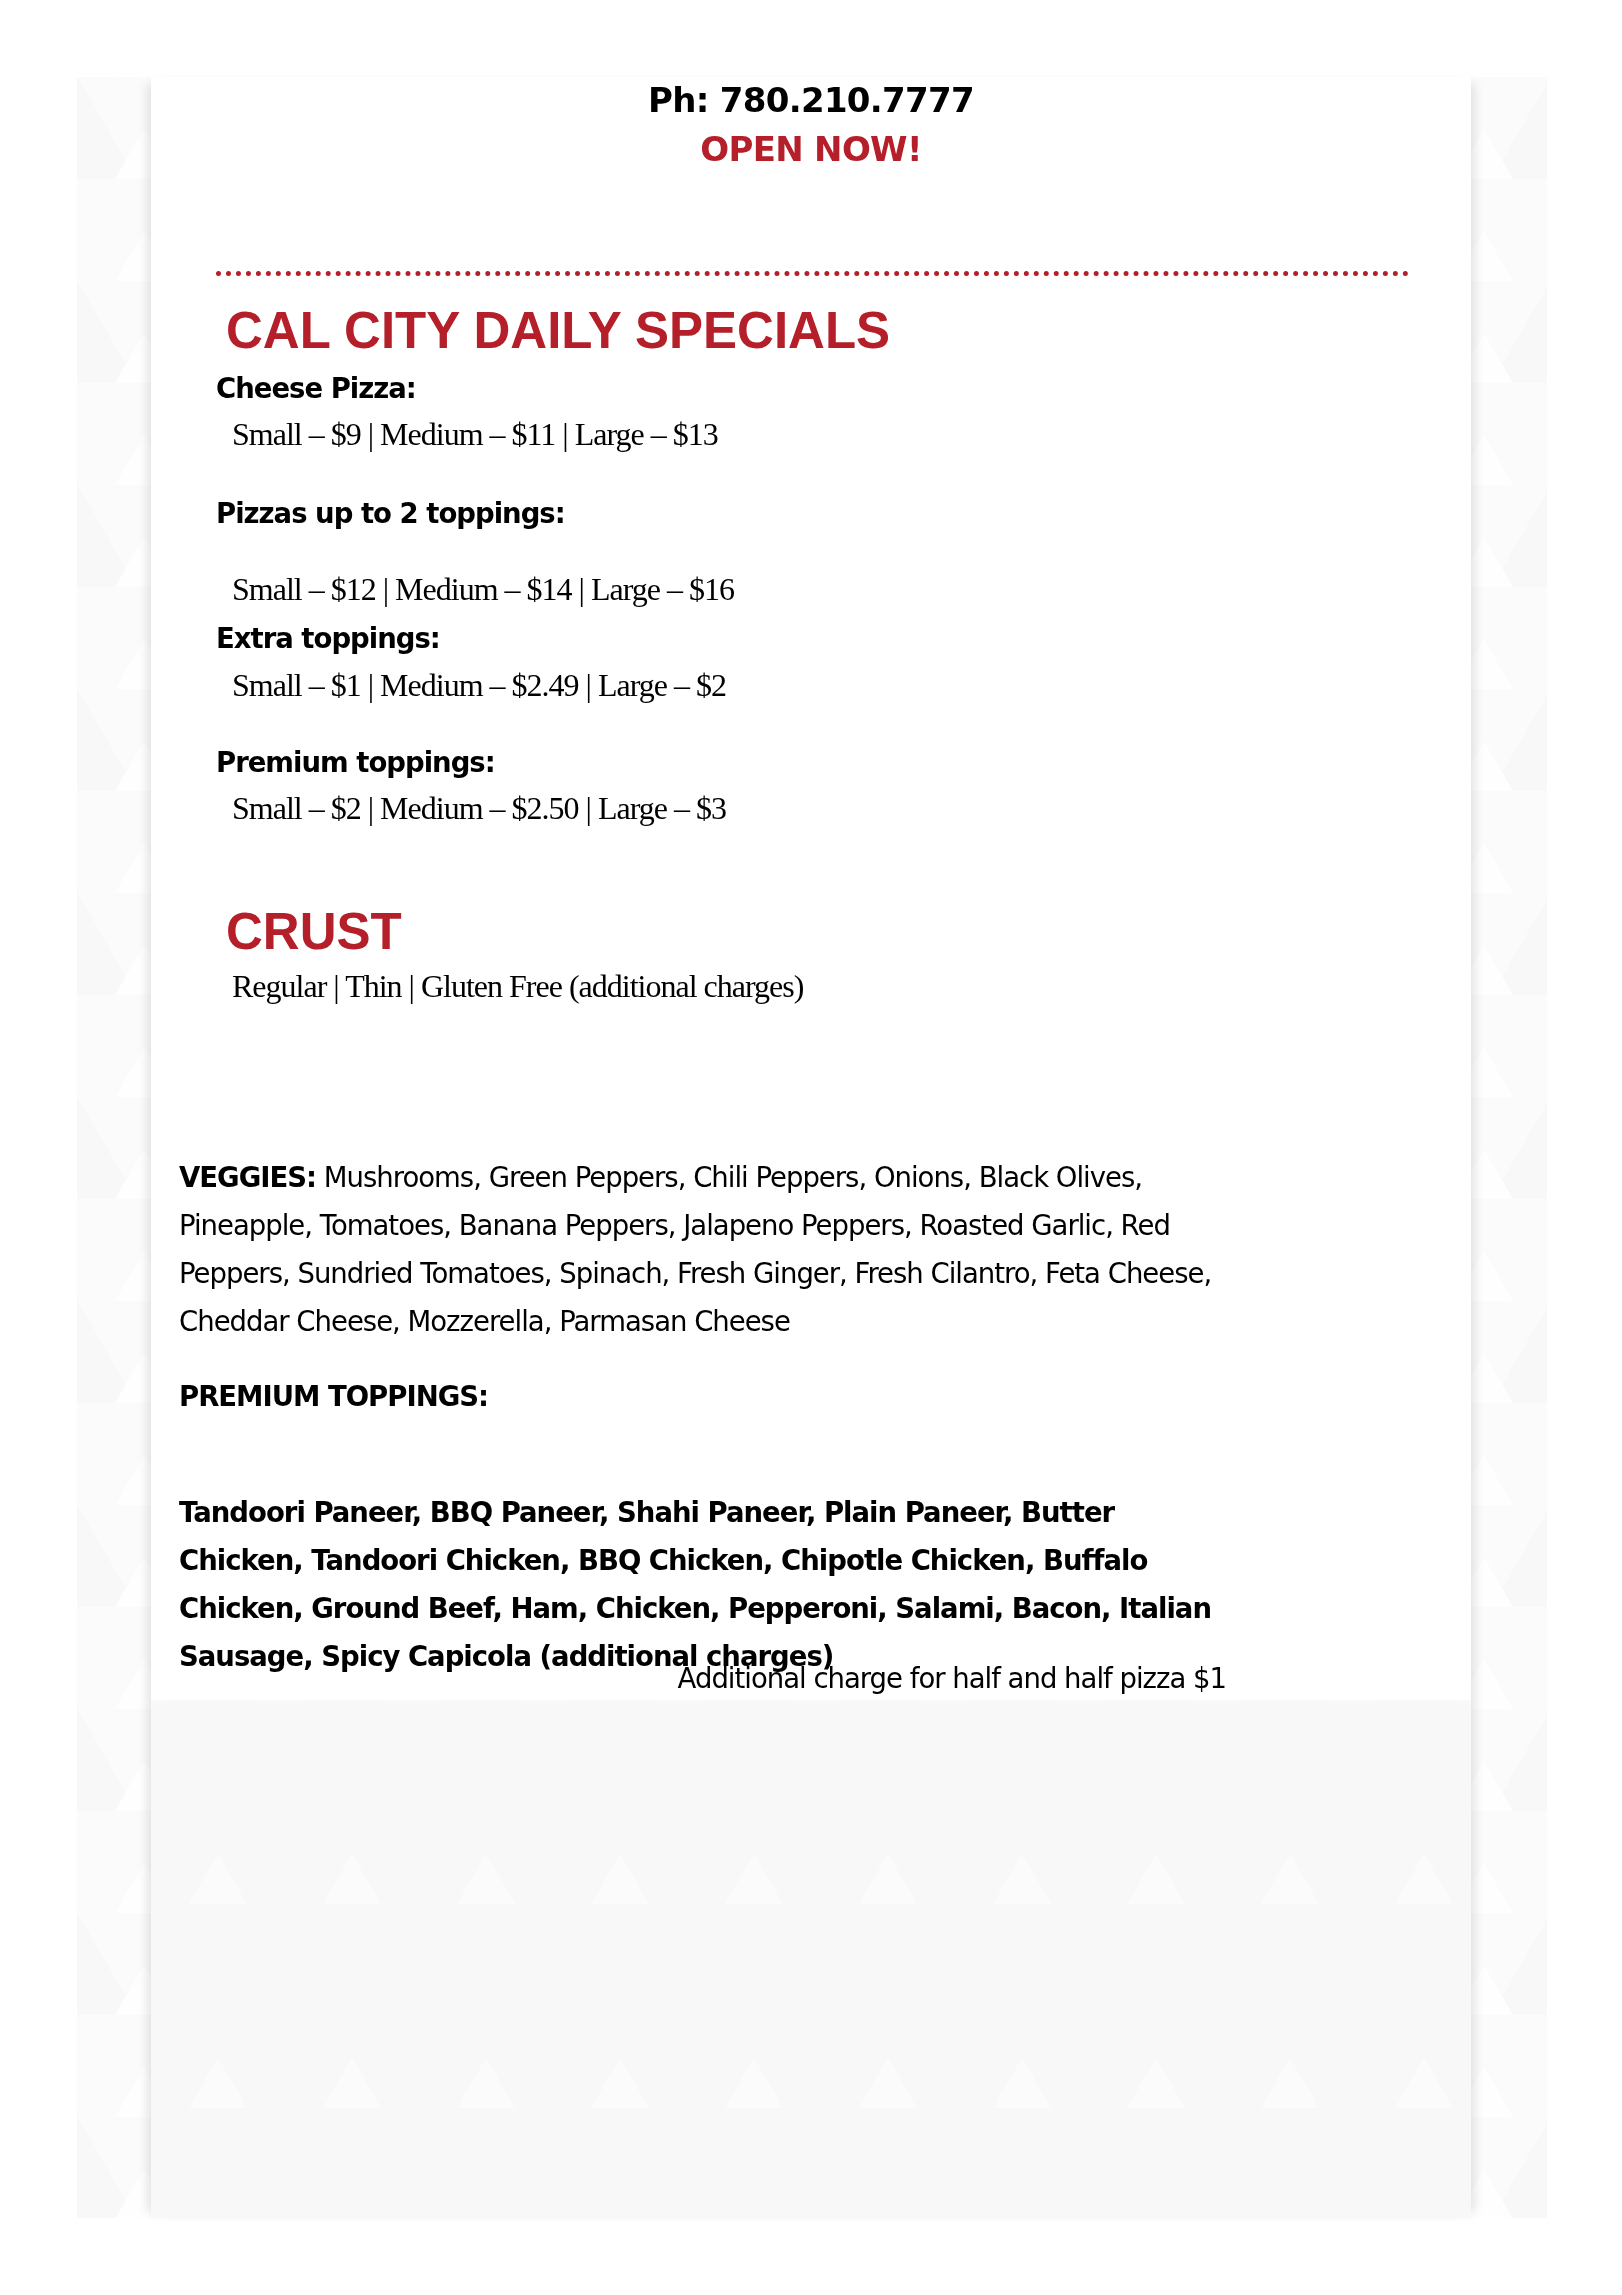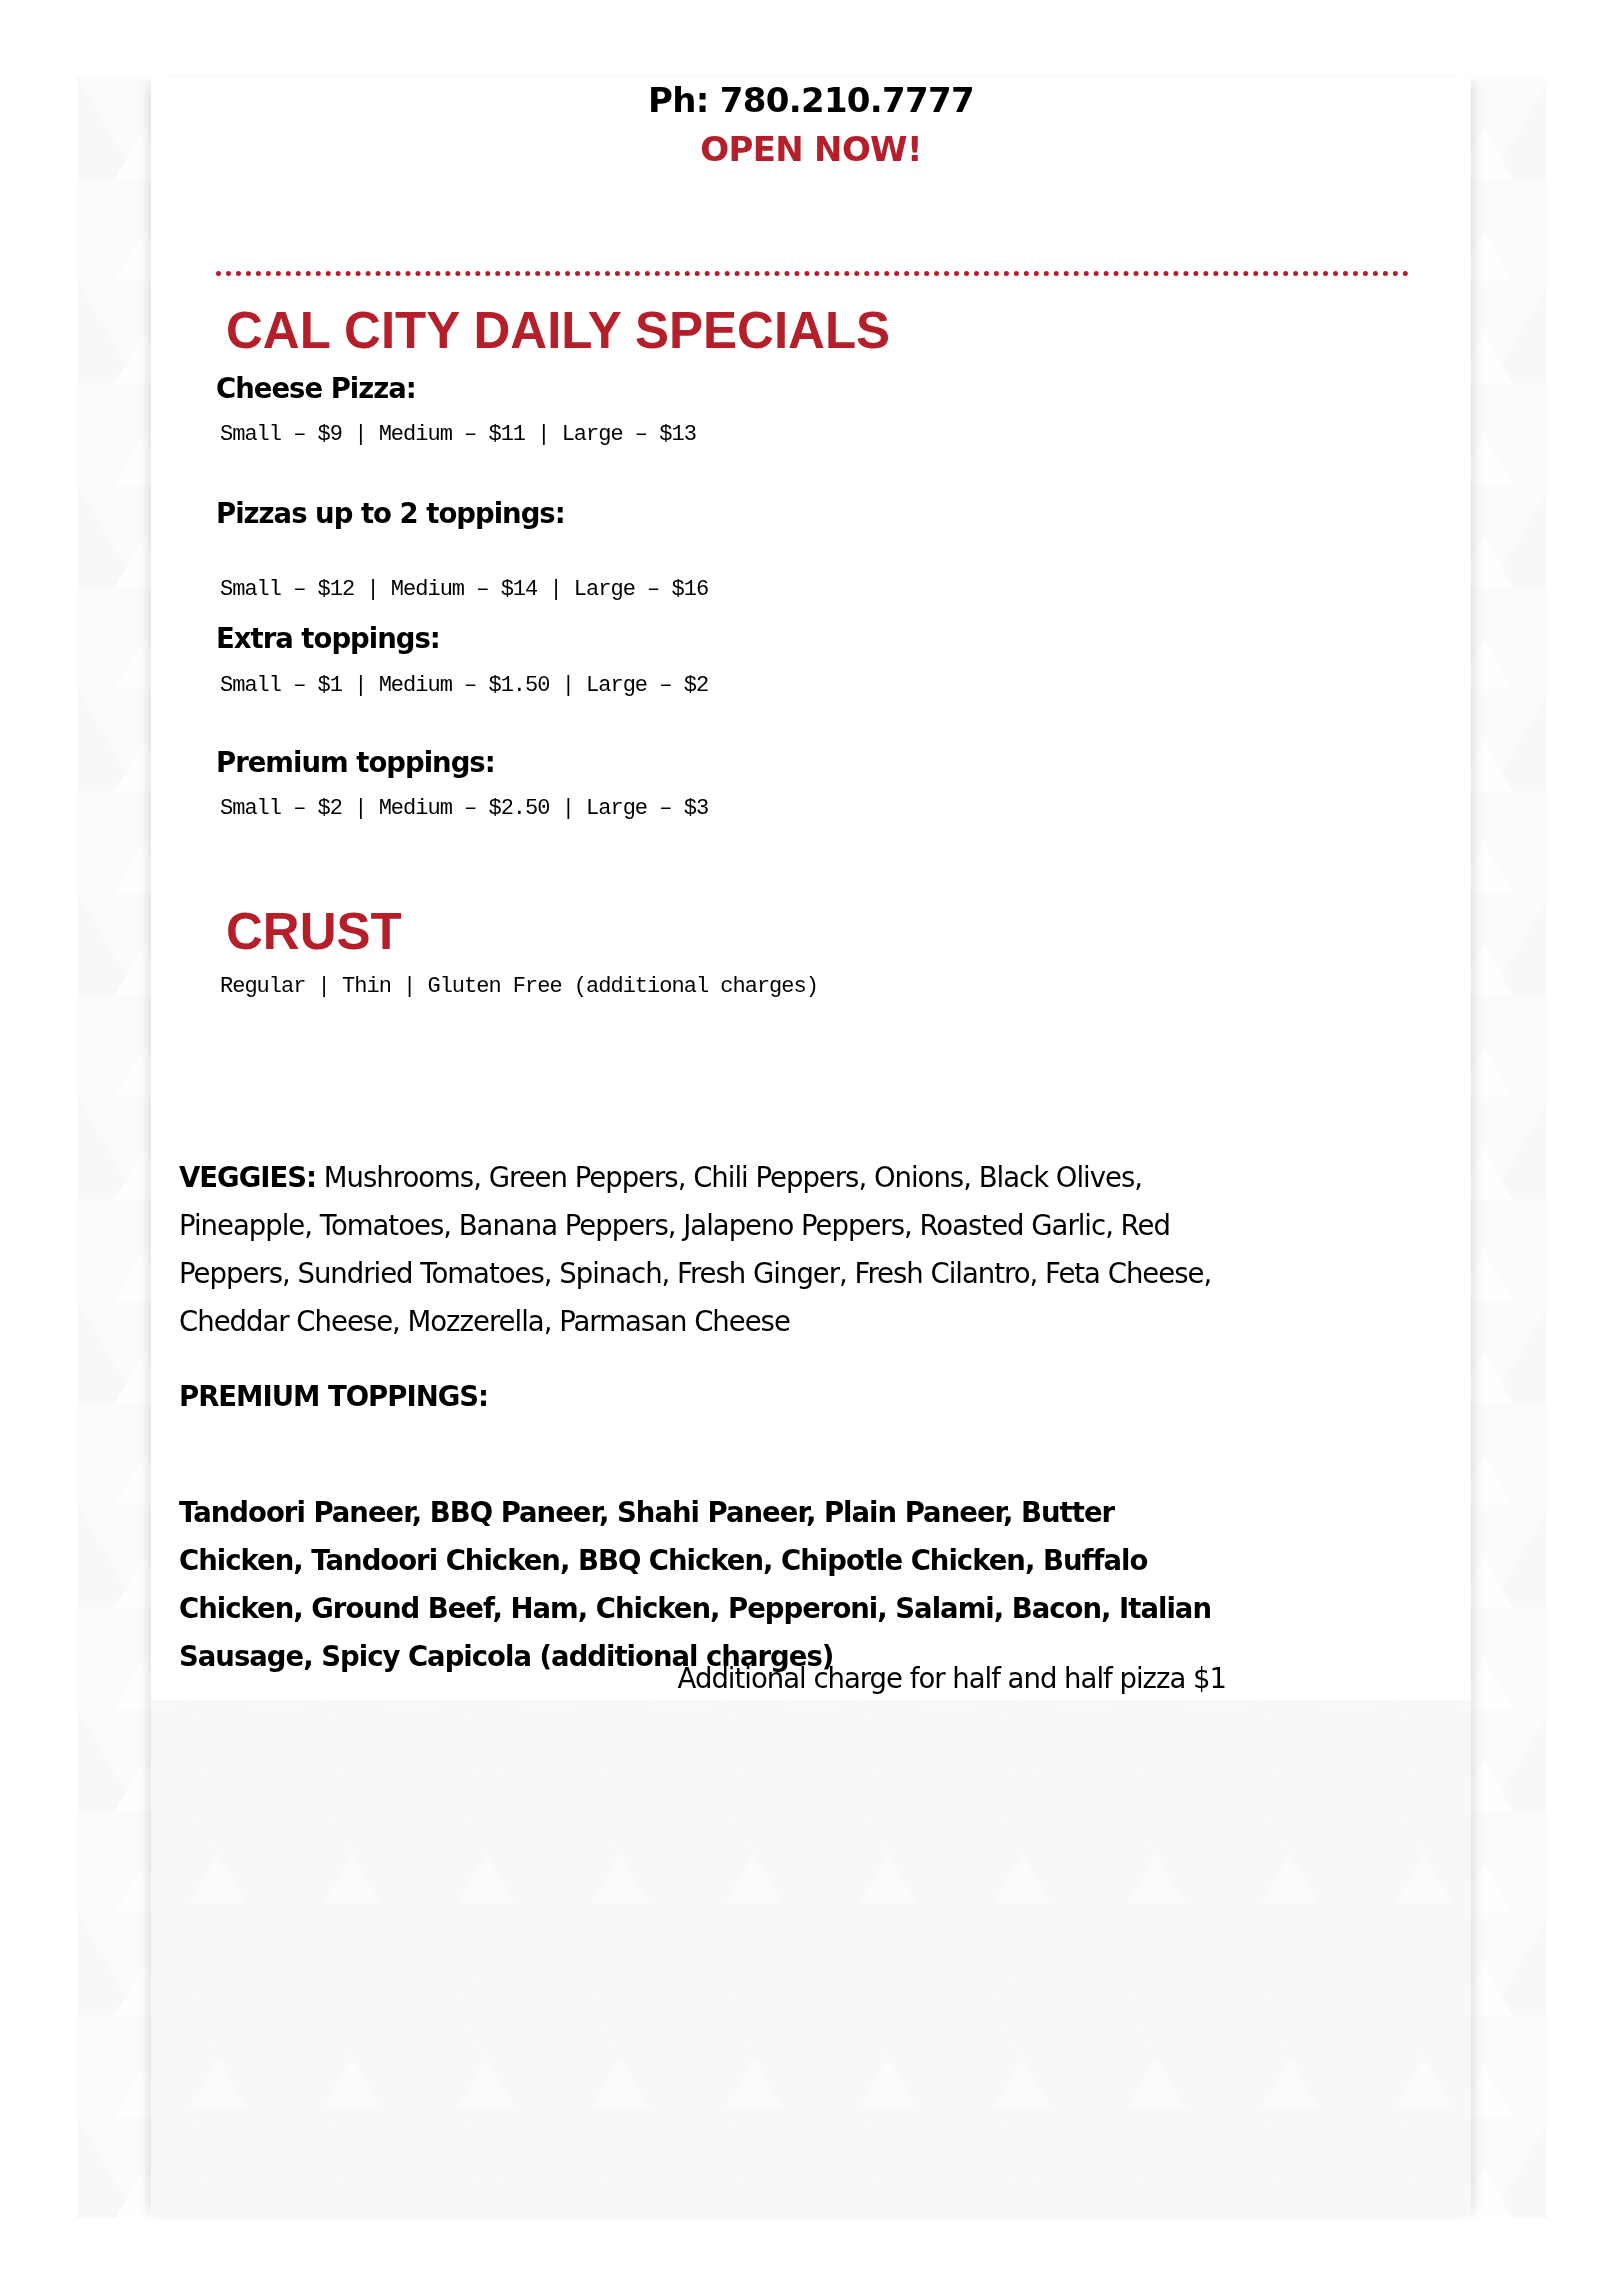--- a/index.html
+++ b/index.html
@@ -109,23 +109,23 @@
       position: absolute;
       left: 216px;
       font-family: "DejaVu Sans", sans-serif;
       font-weight: bold;
       font-size: 27.5px;
       letter-spacing: -1px;
       line-height: 37px;
     }
     .value {
       position: absolute;
-      left: 220px;
-      font-family: Liberation Mono, monospace;
-      font-size: 22px;
+      left: 232px;
+      font-family: Liberation Serif, serif;
+      font-size: 32px;
       letter-spacing: -1px;
       line-height: 37px;
     }
     .para {
       position: absolute;
       left: 179px;
       width: 1047px;
       font-family: "DejaVu Sans", sans-serif;
       font-size: 27.5px;
       letter-spacing: -1px;
@@ -150,21 +150,21 @@
 
 <h1 class="section-title" style="top:291px;">CAL CITY DAILY SPECIALS</h1>
 
 <div class="label" style="top:370px;">Cheese Pizza:</div>
 <div class="value" style="top:416px;">Small – $9 | Medium – $11 | Large – $13</div>
 
 <div class="label" style="top:495px;">Pizzas up to 2 toppings:</div>
 <div class="value" style="top:542px;margin-top:29px;">Small – $12 | Medium – $14 | Large – $16</div>
 
 <div class="label" style="top:620px;">Extra toppings:</div>
-<div class="value" style="top:667px;">Small – $1 | Medium – $1.50 | Large – $2</div>
+<div class="value" style="top:667px;">Small – $1 | Medium – $2.49 | Large – $2</div>
 
 <div class="label" style="top:744px;">Premium toppings:</div>
 <div class="value" style="top:790px;">Small – $2 | Medium – $2.50 | Large – $3</div>
 
 <h2 class="section-title" style="top:892px;">CRUST</h2>
 <div class="value" style="top:968px;">Regular | Thin | Gluten Free (additional charges)</div>
 
 <p class="para" style="top:1153px;"><b>VEGGIES:</b><span> Mushrooms, Green Peppers, Chili Peppers, Onions, Black Olives, Pineapple, Tomatoes, Banana Peppers, Jalapeno Peppers, Roasted Garlic, Red Peppers, Sundried Tomatoes, Spinach, Fresh Ginger, Fresh Cilantro, Feta Cheese, Cheddar Cheese, Mozzerella, Parmasan Cheese</span></p>
 
 <div class="para" style="top:1372px; font-weight:bold;">PREMIUM TOPPINGS:</div>

